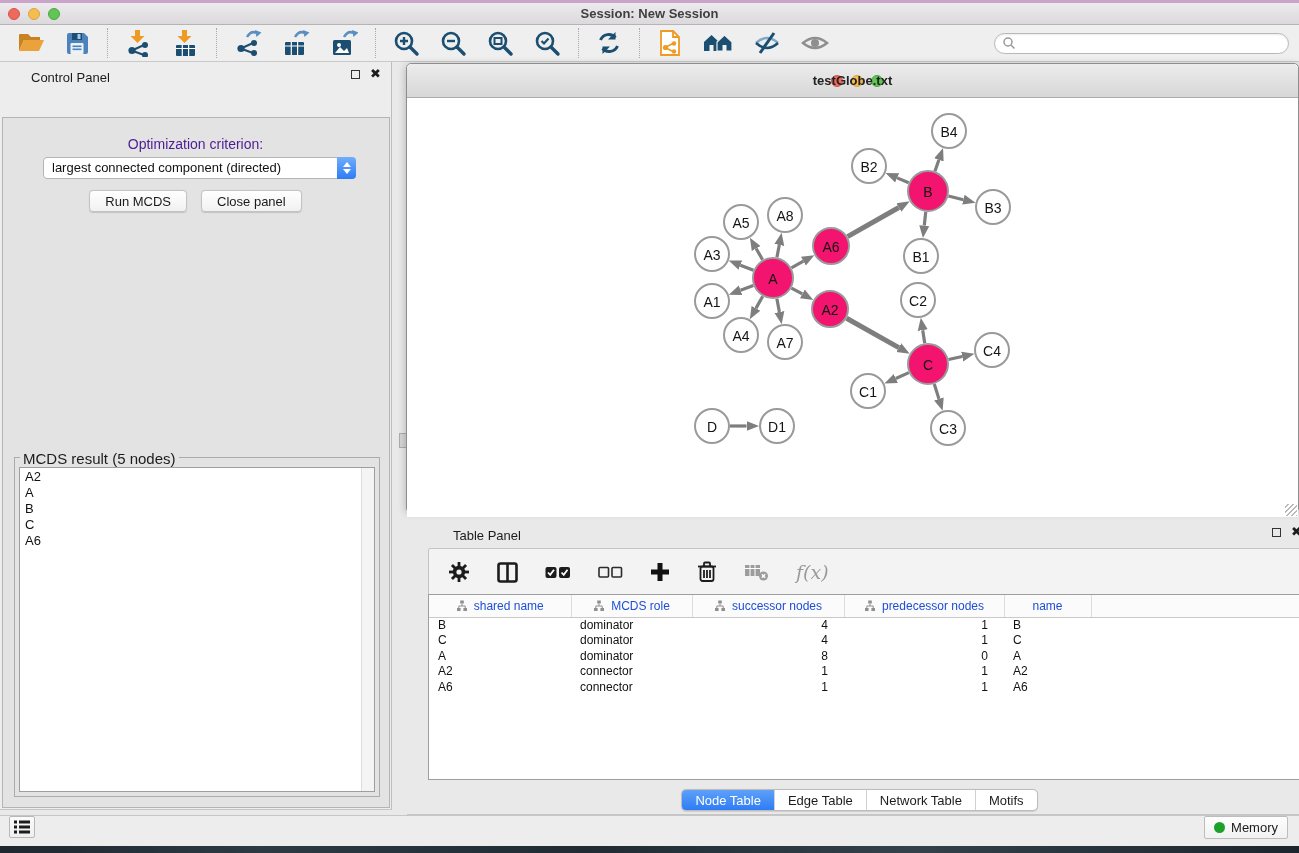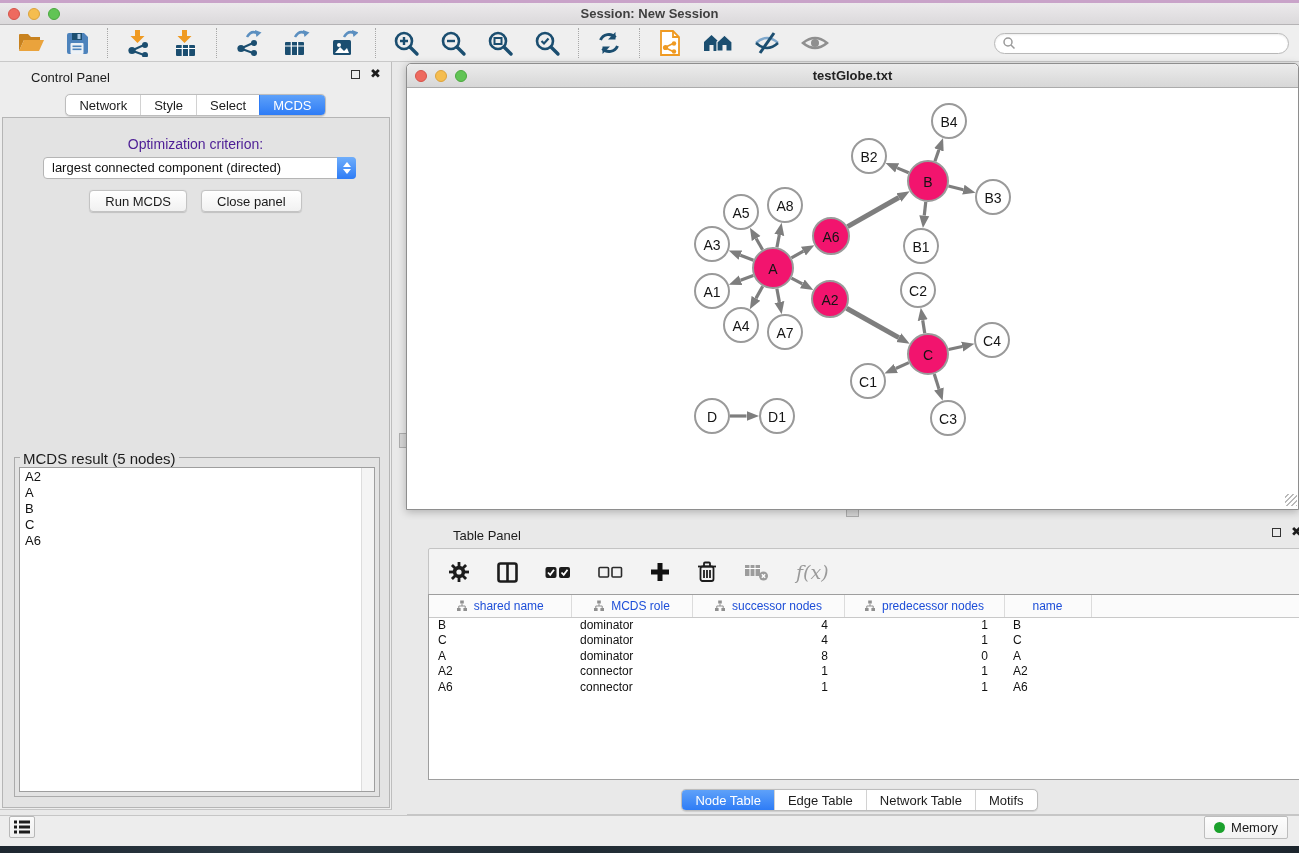--- a/index.html
+++ b/index.html
@@ -64,22 +64,22 @@
   #result-fieldset { position:absolute; left:14px; top:395px; width:366px; height:340px; border:1px solid #ABABAB; }
   #result-legend { position:absolute; left:5px; top:-8px; background:#E3E3E3; padding:0 3px; font-size:15px; color:#1c1c1c; }
   #result-listbox { position:absolute; left:4px; top:9px; right:4px; bottom:4px; background:#fff; border:1px solid #9E9E9E; overflow:hidden; }
   #result-scroll { position:absolute; right:0; top:0; bottom:0; width:13px; background:#F4F4F4; border-left:1px solid #DDD; }
   .result-item { font-size:13px; color:#111; padding:0.5px 5px; }
 
   
   #net-window { position:absolute; left:406px; top:1px; width:893px; height:447px;
     background:#fff; border:1px solid #8E8E8E; border-radius:5px 5px 0 0;
     box-shadow:0 2px 8px rgba(0,0,0,.25); }
-  #net-titlebar { position:relative; height:24px; background:linear-gradient(#ECECEC,#D7D7D7);
-    border-bottom:1px solid #ABABAB; border-radius:5px 5px 0 0; display:flex; align-items:center; }
+  #net-titlebar { position:relative; height:34px; background:linear-gradient(#ECECEC,#D7D7D7);
+    border-bottom:1px solid #ABABAB; border-radius:5px 5px 0 0; display:flex; align-items:center;justify-content:center; }
   #net-title { position:absolute; left:0; right:0; text-align:center; font-size:13px; font-weight:bold; color:#222; }
   #net-canvas { position:relative; width:891px; height:419px; background:#fff; overflow:hidden; }
   #net-grip { position:absolute; right:1px; bottom:1px; width:12px; height:12px;
     background:repeating-linear-gradient(135deg, transparent 0 2px, #B9B9B9 2px 3.5px); }
   .splitter-v { position:absolute; left:399px; top:371px; width:8px; height:15px; background:#D6D6D6; border:1px solid #ADADAD; }
   .splitter-h { position:absolute; left:846px; top:446px; width:13px; height:9px; background:#D6D6D6; border:1px solid #ADADAD; }
 
   
   #table-panel { position:absolute; left:407px; top:458px; width:905px; height:295px; background:#E9E9E9; border-bottom:1px solid #C6C6C6;}
   #tp-toolbar { position:absolute; left:21px; top:28px; width:875px; height:48px; background:#F3F3F3;
@@ -294,28 +294,20 @@
 
     <div id="control-panel">
       <div class="panel-header">
         <span class="panel-title">Control Panel</span>
         <span class="panel-ctrls">
           <span class="float-box"></span>
           <span class="close-x">✖</span>
         </span>
       </div>
       <div id="control-content"></div>
-      <div id="control-tabs-row">
-        <span class="seg">
-            <span class="seg-item">Network</span>
-            <span class="seg-item">Style</span>
-            <span class="seg-item">Select</span>
-            <span class="seg-item active">MCDS</span>
-          </span>
-      </div>
       <div id="opt-label">Optimization criterion:</div>
       <div id="criterion-select">
         <span>largest connected component (directed)</span>
         <span id="criterion-stepper">
           <span class="tri-up"></span>
             <span class="tri-down"></span>
         </span>
       </div>
       <div id="mcds-buttons">
         <button class="mac-btn">Run MCDS</button>

